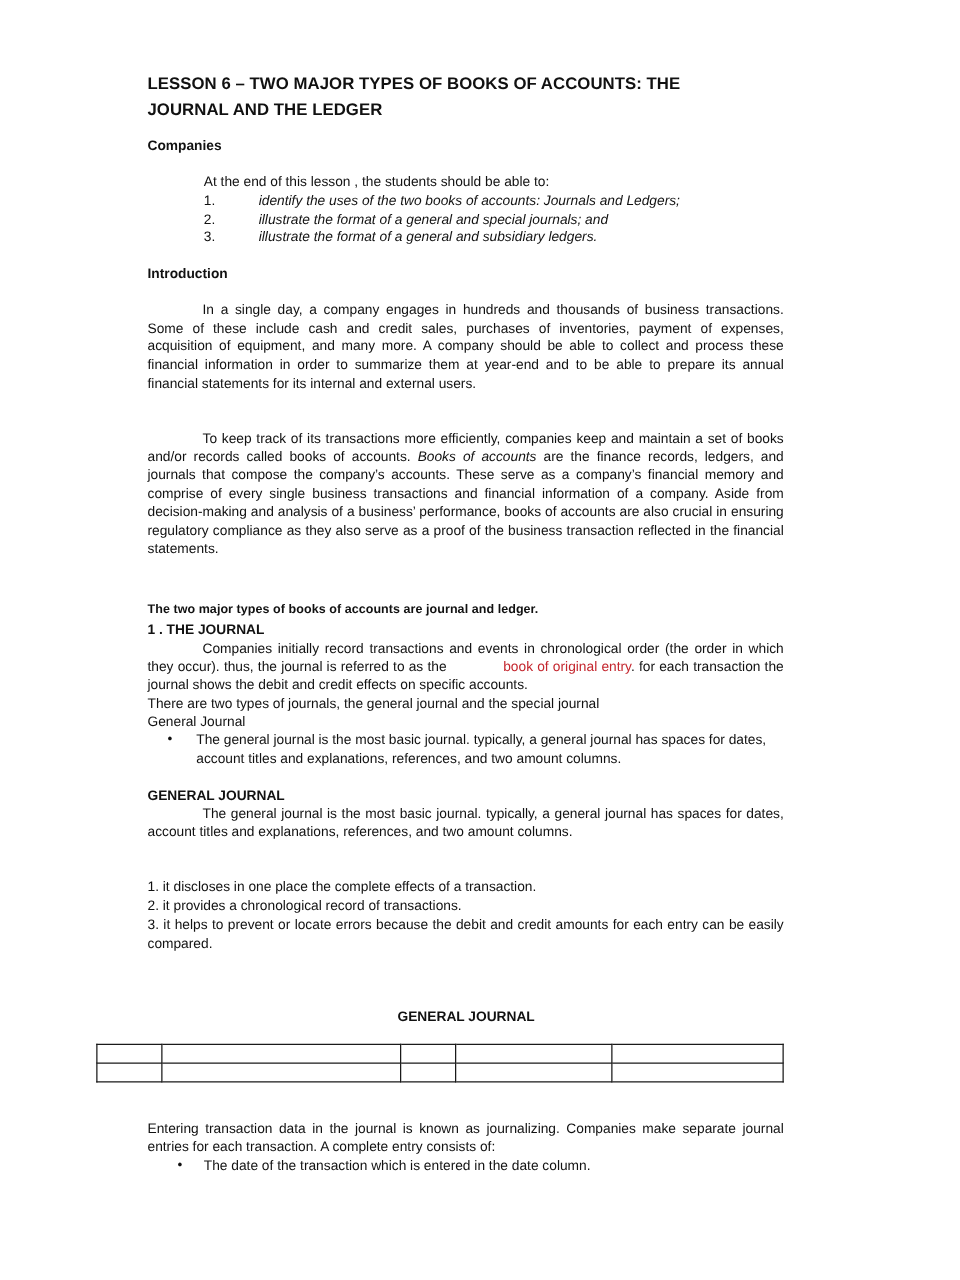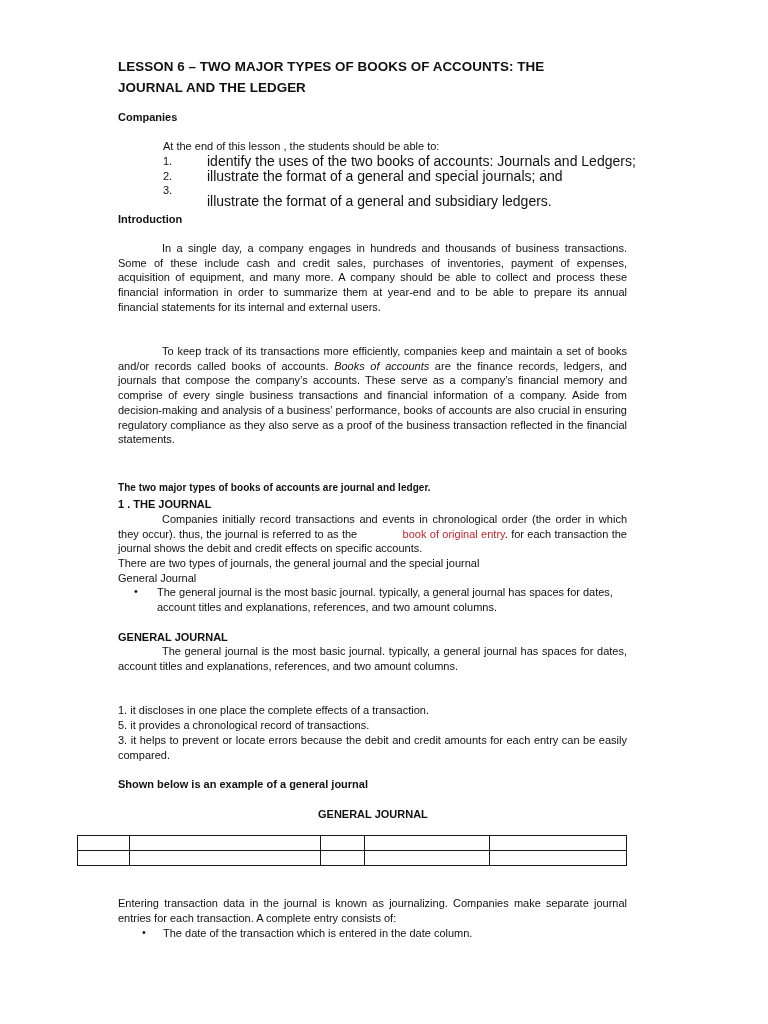--- a/index.html
+++ b/index.html
@@ -12,21 +12,21 @@
     .abs { position: absolute; }
     .title {
       left: 118px; top: 56px; width: 520px;
       font-size: 13.4px; font-weight: bold; line-height: 21px; letter-spacing: 0.05px;
     }
     .h-small { font-size: 11px; font-weight: bold; line-height: 14px; }
     .body-text { font-size: 11px; line-height: 14.7px; }
     .just { text-align: justify; width: 509px; }
     .indent { text-indent: 44px; }
     .obj-num { position: absolute; left: 163px; font-size: 11px; line-height: 14.7px; }
-    .obj-txt { position: absolute; left: 207px; font-size: 14px; line-height: 14.7px; }
+    .obj-txt { position: absolute; left: 207px; font-size: 11px; line-height: 14.7px; font-style: italic; }
     .big-heading { font-size: 10px; font-weight: bold; line-height: 17px; letter-spacing: 0.05px; }
     .red { color: #c4262e; margin-left: 42px; }
     .bullet { position: absolute; font-size: 11px; }
     table.gj {
       position: absolute; left: 77px; top: 835px; width: 550px;
       border-collapse: collapse; font-size: 11px;
     }
     table.gj td, table.gj th {
       border: 1.4px solid #1a1a1a; height: 14px; padding: 0; line-height: 14px;
     }
@@ -43,21 +43,21 @@
   </div>
 
   <div class="abs h-small" style="left:118px; top:110px;">Companies</div>
   <div class="abs body-text" style="left:163px; top:139px;">At the end of this lesson , the students should be able to:</div>
 
   <div class="obj-num" style="top:154px;">1.</div>
   <div class="obj-txt" style="top:154px;">identify the uses of the two books of accounts: Journals and Ledgers;</div>
   <div class="obj-num" style="top:169px;">2.</div>
   <div class="obj-txt" style="top:169px;">illustrate the format of a general and special journals; and</div>
   <div class="obj-num" style="top:183px;">3.</div>
-  <div class="obj-txt" style="top:194px;text-align:right;">illustrate the format of a general and subsidiary ledgers.</div>
+  <div class="obj-txt" style="top:183px;text-align:right;">illustrate the format of a general and subsidiary ledgers.</div>
 
   <div class="abs h-small" style="left:118px; top:212px;">Introduction</div>
   <p class="abs body-text just indent" style="left:118px; top:241px; margin:0;">In a single day, a company engages in hundreds and thousands of business transactions.  Some of these include cash and credit sales, purchases of inventories, payment of expenses, acquisition of equipment, and many more.  A company should be able to collect and process these financial information in order to summarize them at year-end and to be able to prepare its annual financial statements for its internal and external users.</p>
 
   <p class="abs body-text just indent" style="left:118px; top:344px; margin:0;"><span>To keep track of its transactions more efficiently, companies keep and maintain a set of books and/or records called books of accounts.  </span><em>Books of accounts</em><span> are the finance records, ledgers, and journals that compose the company’s accounts.  These serve as a company’s financial memory and comprise of every single business transactions and financial information of a company.  Aside from decision-making and analysis of a business’ performance, books of accounts are also crucial in ensuring regulatory compliance as they also serve as a proof of the business transaction reflected in the financial statements.</span></p>
 
   <div class="abs big-heading" style="left:118px; top:479px;">The two major types of books of accounts are journal and ledger.</div>
   <div class="abs h-small" style="left:118px; top:497px;">1 .  THE JOURNAL</div>
 
   <p class="abs body-text just indent" style="left:118px; top:512px; margin:0;"><span>Companies initially record transactions and events in chronological order (the order in which they occur). thus, the journal is referred to as the </span><span class="red">book of original entry</span><span>. for each transaction the journal shows the debit and credit effects on specific accounts.</span></p>
@@ -65,24 +65,23 @@
   <div class="abs body-text" style="left:118px; top:556px;">There are two types of journals, the general journal and the special journal</div>
   <div class="abs body-text" style="left:118px; top:571px;">General Journal</div>
 
   <div class="bullet" style="left:134px; top:585px;">•</div>
   <p class="abs body-text" style="left:157px; top:585px; width:470px; margin:0;">The general journal is the most basic journal. typically, a general journal has spaces for dates, account titles and explanations, references, and two amount columns.</p>
 
   <div class="abs h-small" style="left:118px; top:630px;">GENERAL JOURNAL</div>
   <p class="abs body-text just indent" style="left:118px; top:644px; margin:0;">The general journal is the most basic journal. typically, a general journal has spaces for dates, account titles and explanations, references, and two amount columns.</p>
 
   <div class="abs body-text" style="left:118px; top:703px;">1. it discloses in one place the complete effects of a transaction.</div>
-  <div class="abs body-text" style="left:118px; top:718px;">5. it provides a chronological record of transactions.</div>
+  <div class="abs body-text" style="left:118px; top:718px;">2. it provides a chronological record of transactions.</div>
   <p class="abs body-text just" style="left:118px; top:733px; margin:0;">3. it helps to prevent or locate errors because the debit and credit amounts for each entry can be easily compared.</p>
 
-  <div class="abs h-small" style="left:118px; top:777px;">Shown below is an example of a general journal</div>
   <div class="abs h-small" style="left:318px; top:807px;">GENERAL JOURNAL</div>
 
   <table class="gj">
     <colgroup>
       <col style="width:52px;">
       <col style="width:191px;">
       <col style="width:45px;">
       <col style="width:125px;">
       <col style="width:137px;">
     </colgroup>

